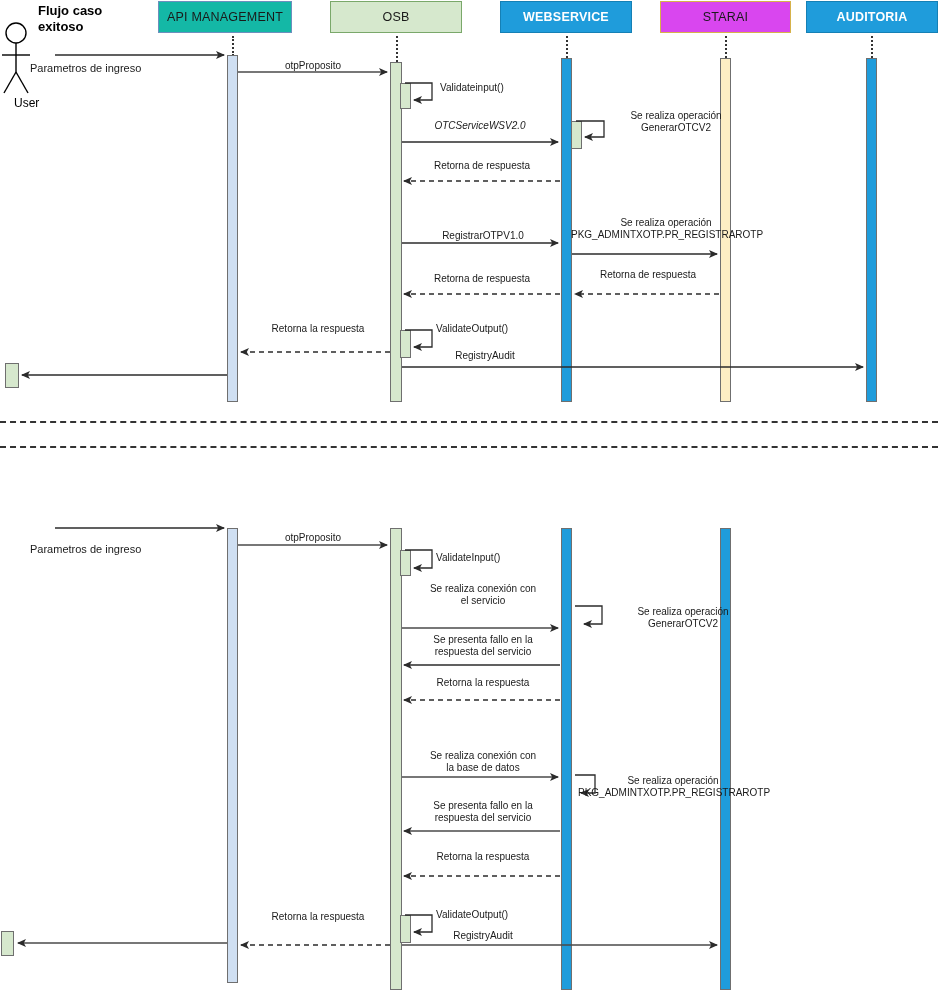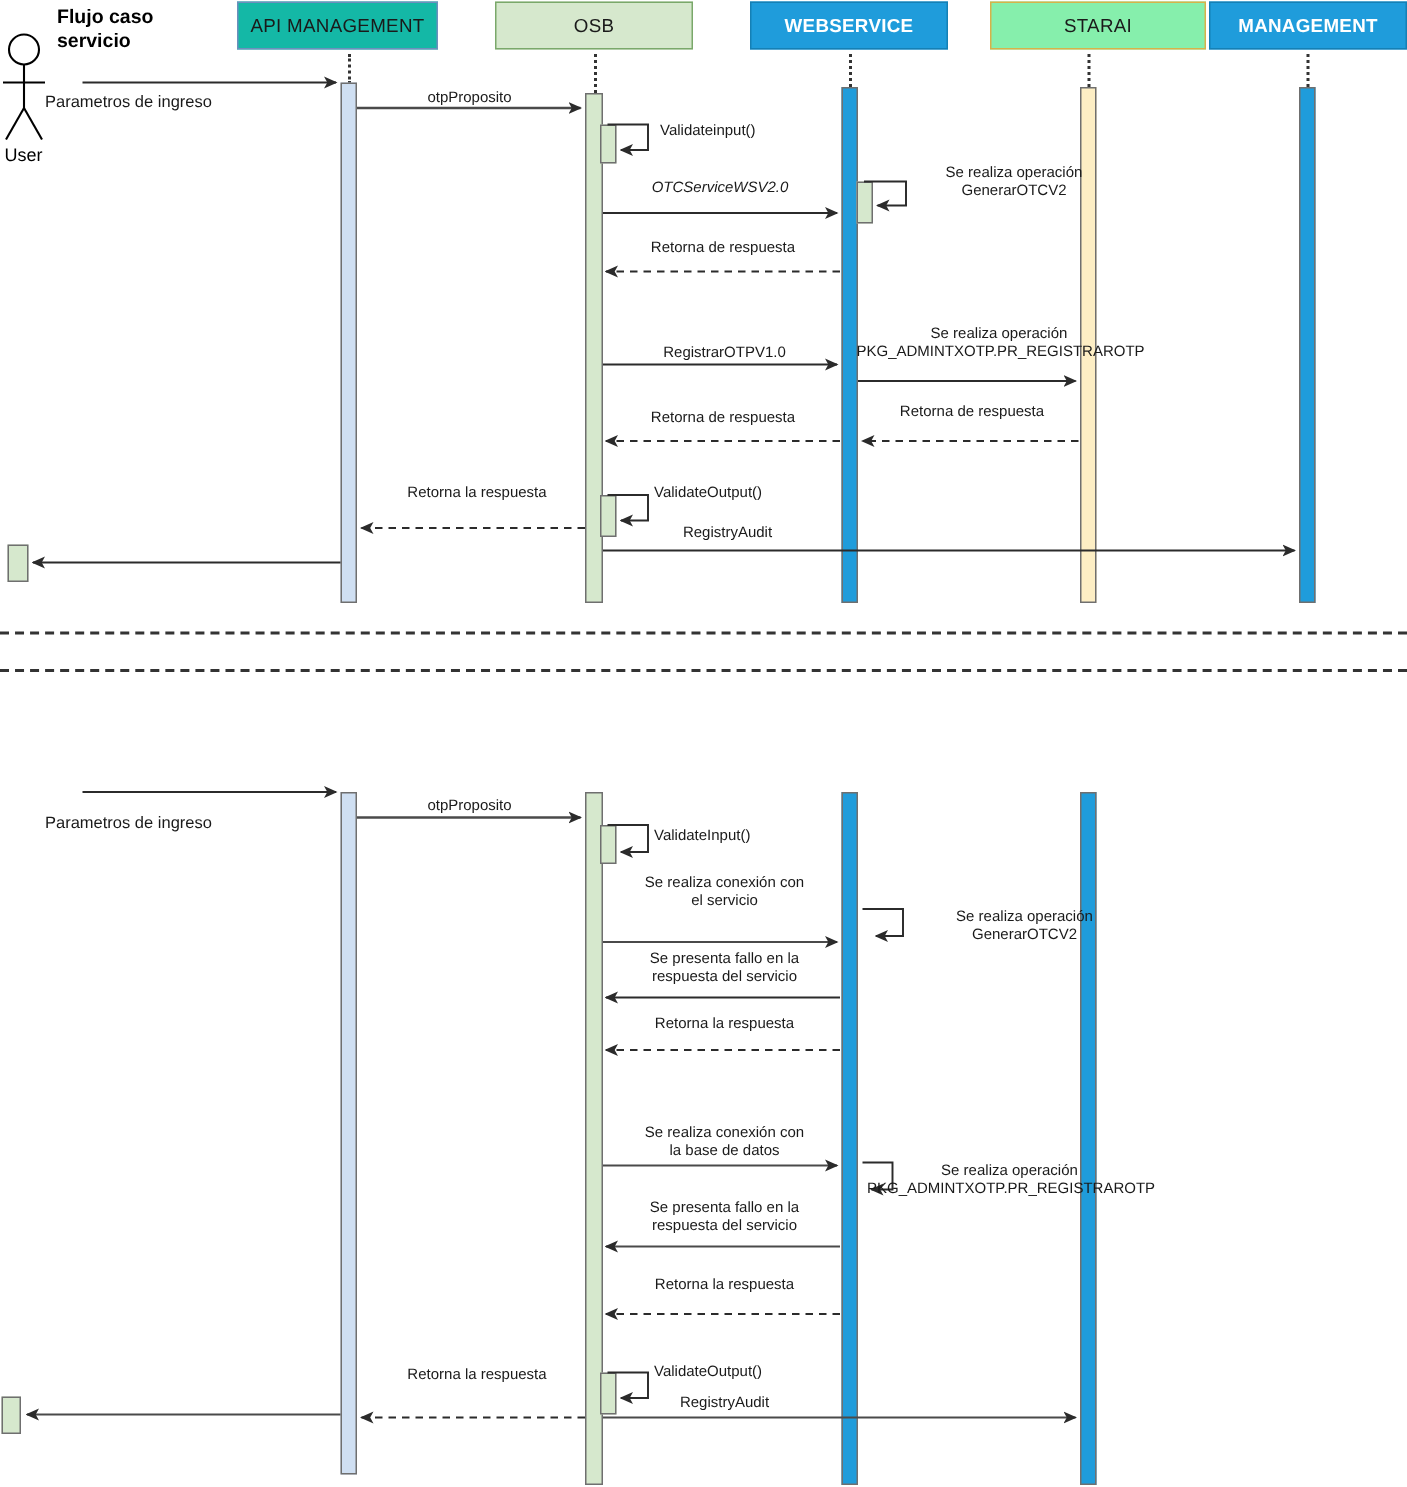--- a/index.html
+++ b/index.html
@@ -42,46 +42,46 @@
 
   <div class="hdr-box" style="left:158px;top:1px;width:134px;background:#14b8a6;border-color:#6d8fbd;color:#1a1a1a;">
     <span>API MANAGEMENT</span>
   </div>
   <div class="hdr-box" style="left:330px;top:1px;width:132px;background:#d6e8cd;border-color:#7aa86a;color:#1a1a1a;">
     <span>OSB</span>
   </div>
   <div class="hdr-box" style="left:500px;top:1px;width:132px;background:#1f9cdb;border-color:#1580b5;color:#ffffff;font-weight:bold;">
     <span>WEBSERVICE</span>
   </div>
-  <div class="hdr-box" style="left:660px;top:1px;width:144px;background:#86efac;border-color:#d6b24a;color:#1a1a1a;">
+  <div class="hdr-box" style="left:660px;top:1px;width:131px;background:#d946ef;border-color:#d6b24a;color:#1a1a1a;">
     <span>STARAI</span>
   </div>
   <div class="hdr-box" style="left:806px;top:1px;width:132px;background:#1f9cdb;border-color:#1580b5;color:#ffffff;font-weight:bold;">
-    <span>MANAGEMENT</span>
+    <span>AUDITORIA</span>
   </div>
 
   <div class="lifeline-dots" style="left:232px;top:36px;height:20px;"></div>
   <div class="lifeline-dots" style="left:396px;top:36px;height:26px;"></div>
   <div class="lifeline-dots" style="left:566px;top:36px;height:22px;"></div>
   <div class="lifeline-dots" style="left:725px;top:36px;height:22px;"></div>
   <div class="lifeline-dots" style="left:871px;top:36px;height:22px;"></div>
 
   <div class="flow-title" style="left:38px;top:3px;width:120px;">Flujo caso
-servicio</div>
+exitoso</div>
 
   <svg class="lay" viewBox="0 0 938 991">
     <g stroke="#000" stroke-width="1.4" fill="none">
       <circle cx="16" cy="33" r="10"></circle>
       <line x1="16" y1="43" x2="16" y2="72"></line>
       <line x1="2" y1="55" x2="30" y2="55"></line>
       <line x1="16" y1="72" x2="4" y2="93"></line>
       <line x1="16" y1="72" x2="28" y2="93"></line>
     </g>
   </svg>
-  <div class="actor-label" style="left:3px;top:96px;text-align:right;">User</div>
+  <div class="actor-label" style="left:14px;top:96px;text-align:right;">User</div>
 
   <div class="act" style="left:227px;top:55px;width:11px;height:347px;background:#cfdff2;"></div>
   <div class="act" style="left:390px;top:62px;width:12px;height:340px;background:#d6e8cd;"></div>
   <div class="act" style="left:561px;top:58px;width:11px;height:344px;background:#1f9cdb;"></div>
   <div class="act" style="left:720px;top:58px;width:11px;height:344px;background:#fdeec4;"></div>
   <div class="act" style="left:866px;top:58px;width:11px;height:344px;background:#1f9cdb;"></div>
 
   <div class="act" style="left:400px;top:83px;width:11px;height:26px;background:#d6e8cd;"></div>
   <div class="act" style="left:571px;top:121px;width:11px;height:28px;background:#d6e8cd;"></div>
   <div class="act" style="left:400px;top:330px;width:11px;height:28px;background:#d6e8cd;"></div>

